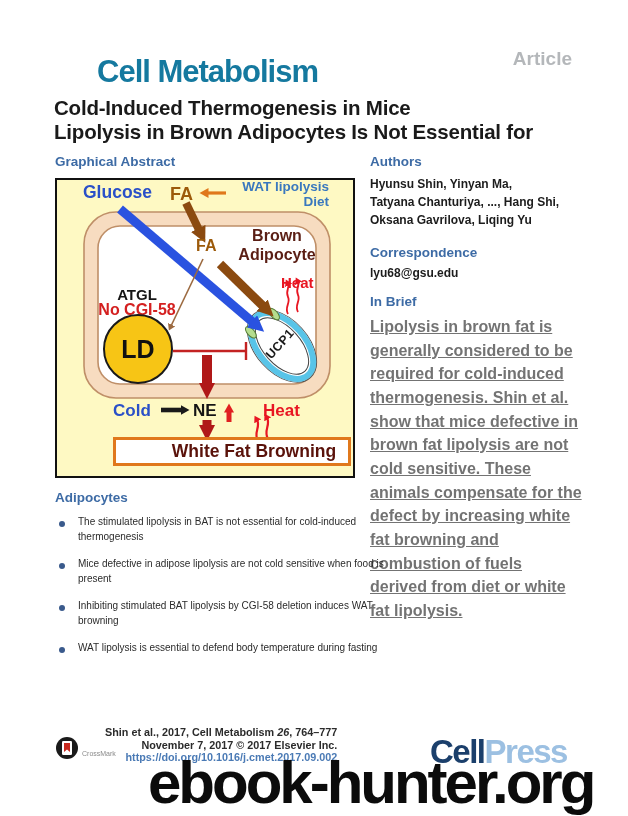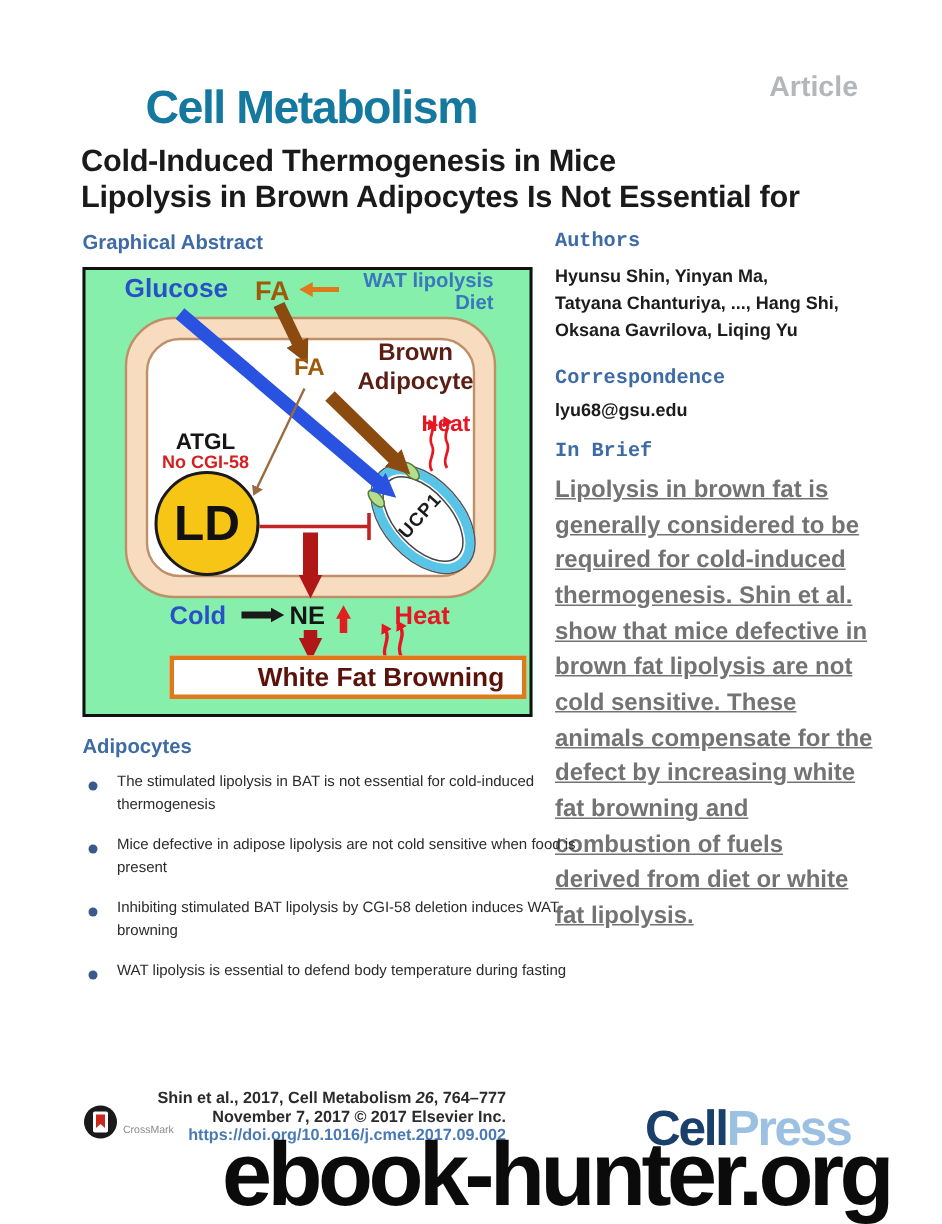--- a/index.html
+++ b/index.html
@@ -10,46 +10,46 @@
   
   .article-label{top:48px;right:56px;font-size:19px;font-weight:bold;color:#b4b7ba;}
   .journal{left:54px;top:54px;font-size:31px;font-weight:bold;color:#15799f;letter-spacing:-1px;margin-left:43px;}
   .paper-title{left:54px;top:96px;width:520px;font-size:20.5px;font-weight:bold;color:#1a1a1a;
                line-height:1.17;letter-spacing:-0.2px;}
 
   
   .sec-head{font-size:13.5px;font-weight:bold;color:#3d6ba5;}
 
   
-  .ga-box{left:55px;top:178px;width:296px;height:296px;border:2px solid #111;background:#86efac;}
+  .ga-box{left:55px;top:178px;width:296px;height:296px;border:2px solid #111;background:#fef9c3;}
   .ga-inner{position:absolute;inset:0;}
   .ga-inner svg{position:absolute;left:0;top:0;z-index:1;}
   .ga-label{position:absolute;z-index:2;font-weight:bold;white-space:nowrap;}
   .lbl-glucose{left:26px;top:2px;font-size:17.5px;color:#2a50c8;}
   .lbl-fa-top{left:113px;top:4px;font-size:18px;color:#9c5a0a;}
   .lbl-wat{right:24px;top:0px;font-size:13.5px;color:#3a78be;text-align:right;line-height:1.08;}
   .lbl-brown-adipo{left:172px;top:46px;width:96px;font-size:16px;color:#5a1e14;text-align:center;line-height:1.2;white-space:normal;}
   .lbl-fa-inner{left:139px;top:57px;font-size:16px;color:#9c5a0a;}
   .lbl-atgl{left:44px;top:106px;width:72px;font-size:15px;color:#151515;text-align:center;}
-  .lbl-nocgi{left:34px;top:121px;width:92px;font-size:12px;color:#d42020;text-align:center;}
+  .lbl-nocgi{left:34px;top:121px;width:92px;font-size:16px;color:#d42020;text-align:center;}
   .ld-circle{left:46px;top:134px;width:66px;height:66px;border-radius:50%;background:#f7c515;
              border:2.5px solid #1a1a1a;z-index:2;display:flex;align-items:center;justify-content:center;
-             font-size:33px;font-weight:bold;color:#111;text-align:right;}
+             font-size:25px;font-weight:bold;color:#111;text-align:right;}
   .lbl-heat-upper{left:224px;top:94px;font-size:15px;color:#e81622;}
   .lbl-ucp1{left:197px;top:157px;width:52px;text-align:center;font-size:12.5px;color:#1a1a1a;
             transform:rotate(-48deg);letter-spacing:0.5px;}
   .lbl-cold{left:56px;top:221px;font-size:17px;color:#2a50c8;}
   .lbl-ne{left:136px;top:221px;font-size:17px;color:#151515;}
   .lbl-heat-lower{left:206px;top:221px;font-size:17px;color:#e81622;}
   .wfb-box{left:56px;top:257px;width:188px;height:23px;border:3px solid #e0781c;background:#fff;z-index:2;
            display:flex;align-items:center;justify-content:center;font-size:17.5px;font-weight:bold;color:#5a120a;padding-left:44px;}
 
   
   .right-col{left:370px;top:154px;width:212px;}
-  .right-col .sec-head{margin:0 0 6px 0;font-family:Liberation Mono, monospace;}
+  .right-col .sec-head{margin:0 0 6px 0;}
   .byline{font-size:12px;font-weight:600;color:#1c1c1c;line-height:1.5;}
   .email{font-size:12px;font-weight:600;color:#1c1c1c;margin-top:2px;}
   .gap1{height:16px;} .gap2{height:14px;}
   .inbrief-text{font-size:16px;font-weight:600;color:#737373;line-height:1.48;margin-top:2px;text-decoration:underline;}
 
   
   .highlights{left:55px;top:490px;width:340px;}
   .hl-list{margin-top:10px;}
   .hl-item{display:flex;margin-bottom:13px;}
   .hl-dot{width:6px;height:6px;border-radius:50%;background:#3a5a8c;margin:6px 13px 0 4px;flex:none;}

